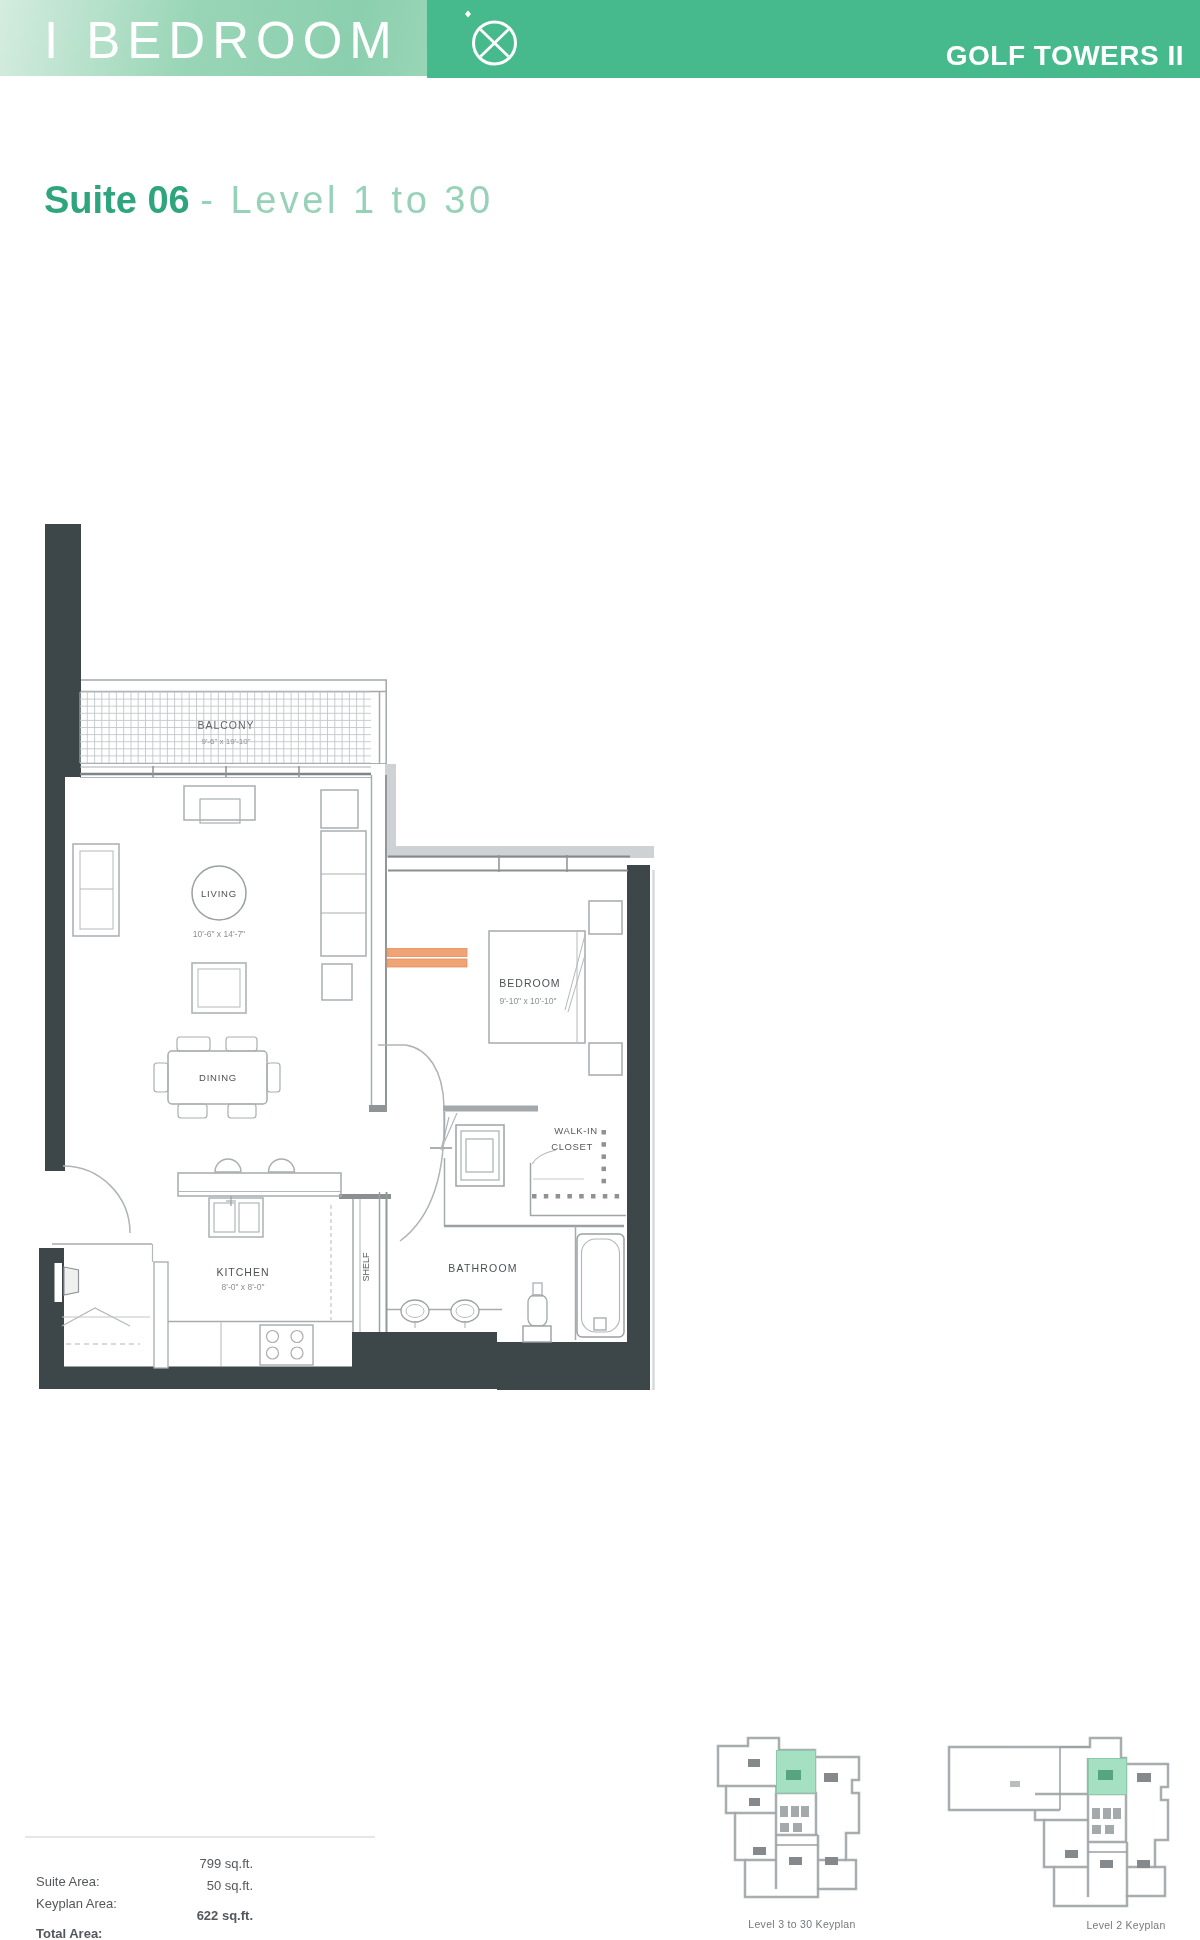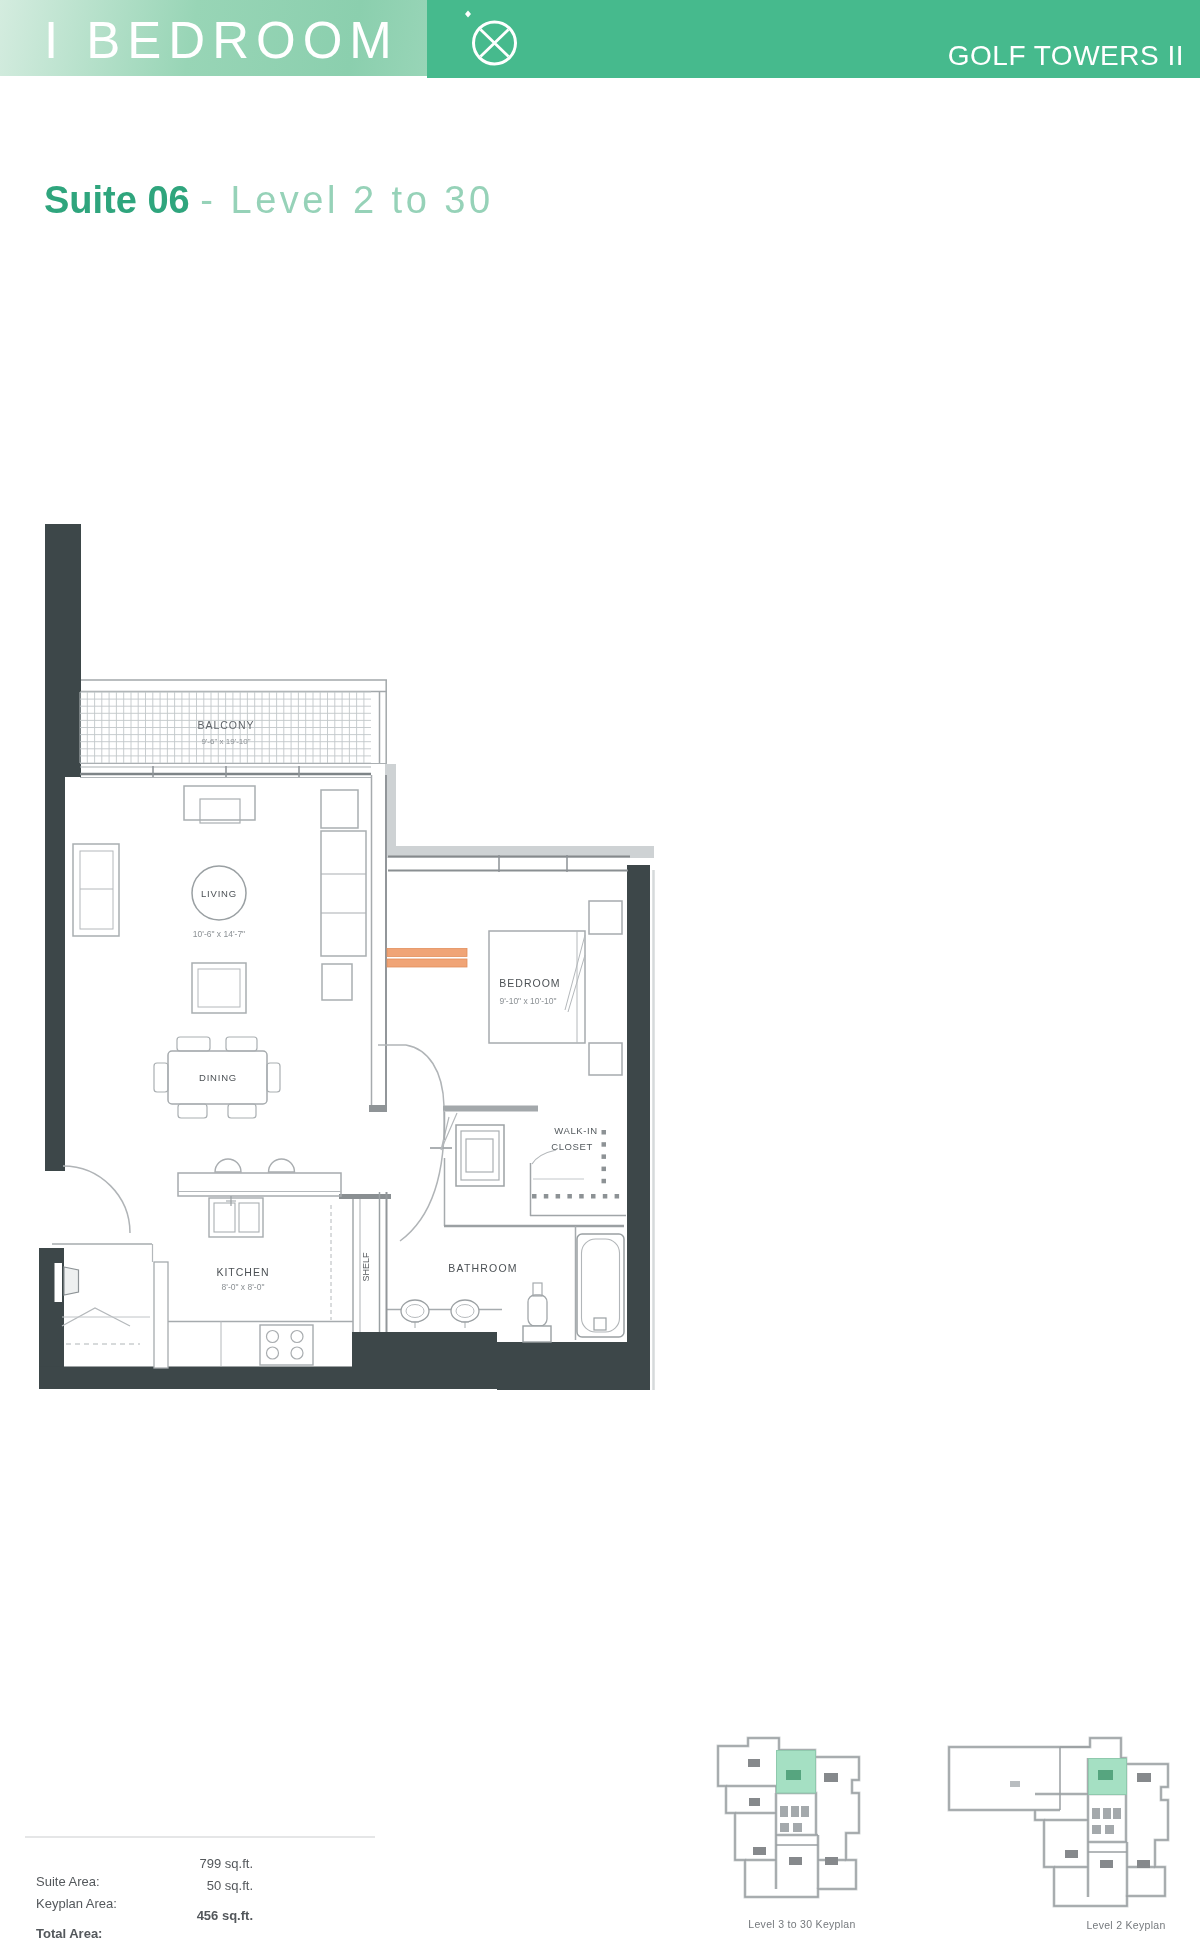--- a/index.html
+++ b/index.html
@@ -4,21 +4,21 @@
 <style>
   html,body{margin:0;padding:0;}
   body{width:1200px;height:1940px;position:relative;background:#ffffff;
        font-family:"Liberation Sans", sans-serif;overflow:hidden;}
   .hdrL{position:absolute;left:0;top:0;width:427px;height:76px;
        background:linear-gradient(100deg,#d4ecdf 0%,#98d5b6 45%,#8bcfae 82%,#98d5b7 100%);}
   .hdrL span{position:absolute;left:44px;top:11px;color:#ffffff;font-size:51px;
        font-weight:normal;letter-spacing:7px;}
   .hdrR{position:absolute;left:427px;top:0;width:773px;height:78px;background:#46ba8d;}
   .hdrR span{position:absolute;right:16px;top:40px;color:#ffffff;font-size:28px;
-       font-weight:normal;letter-spacing:0.5px;}
+       font-weight:bold;letter-spacing:0.5px;}
   .title{position:absolute;left:44px;top:179px;font-size:38px;font-weight:bold;color:#2fa57d;}
   .title .lt{font-weight:normal;color:#96d2b8;letter-spacing:3.5px;}
   .areas{position:absolute;left:36px;top:1856px;width:217px;font-size:13px;color:#54585c;}
   .areas .row{position:absolute;left:0;width:217px;}
   .areas .lab{position:absolute;left:0;margin-top:18px;}
   .areas .val{position:absolute;right:0;text-align:left;}
 </style>
 </head>
 <body>
 
@@ -29,21 +29,21 @@
 <div class="hdrR">
     <span>GOLF TOWERS II</span>
   </div>
 
 <svg style="position:absolute;left:440px;top:0" width="120" height="78" viewBox="0 0 120 78">
   <circle cx="54.5" cy="43" r="21" fill="none" stroke="#ffffff" stroke-width="3"></circle>
   <path d="M40.5 29.5 L68.5 56.5 M68.5 29.5 L40.5 56.5" stroke="#ffffff" stroke-width="2.8" fill="none"></path>
   <path d="M28 10.5 L31 14 L28 17.5 L25 14 Z" fill="#ffffff" stroke="none"></path>
 </svg>
 
-<div class="title">Suite 06 <span class="lt">- Level 2 to 30</span></div>
+<div class="title">Suite 06 <span class="lt">- Level 1 to 30</span></div>
 
 <svg style="position:absolute;left:0;top:0" width="1200" height="1940" viewBox="0 0 1200 1940">
 <g fill="none" stroke-linecap="butt">
 
   <rect x="45" y="524" width="36" height="253" fill="#3d4749" stroke="none"></rect>
 
   <rect x="45" y="776" width="20" height="395" fill="#3d4749" stroke="none"></rect>
 
   <rect x="39" y="1248" width="25" height="125" fill="#3d4749" stroke="none"></rect>
 
@@ -329,15 +329,15 @@
       <span class="val">799 sq.ft.</span>
     </div>
 
   <div class="row" style="top:22px">
       <span class="lab">Keyplan Area:</span>
       <span class="val">50 sq.ft.</span>
     </div>
 
   <div class="row" style="top:52px;font-weight:bold">
       <span class="lab">Total Area:</span>
-      <span class="val">456 sq.ft.</span>
+      <span class="val">622 sq.ft.</span>
     </div>
 </div>
 
 </body></html>

